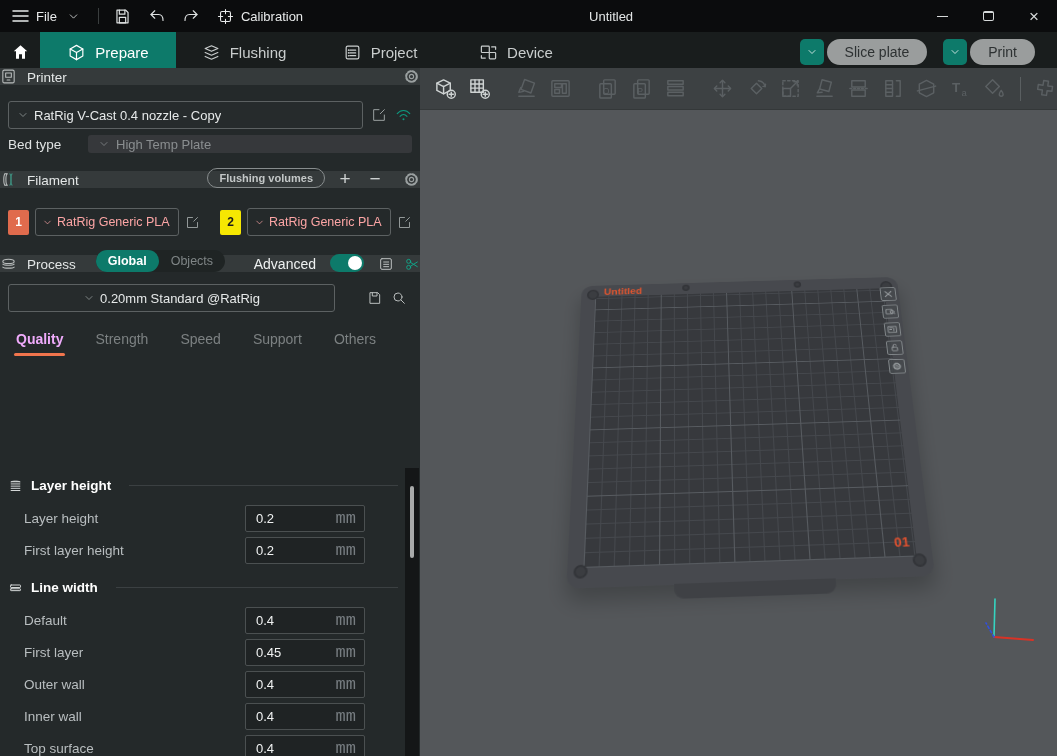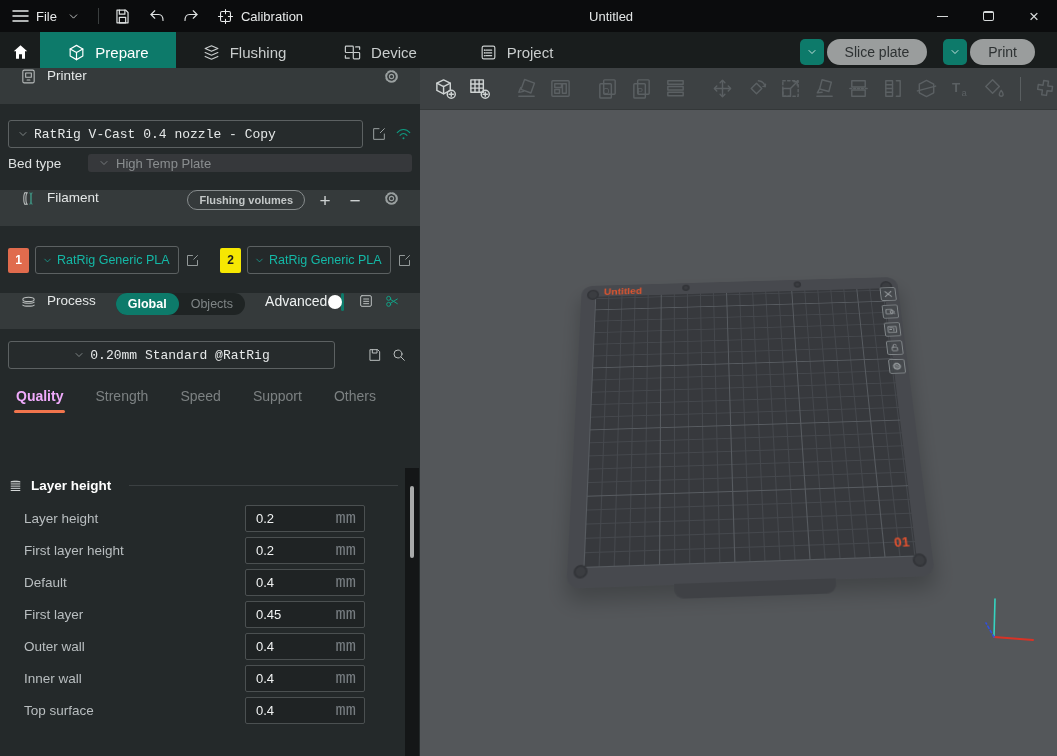--- a/index.html
+++ b/index.html
@@ -52,46 +52,46 @@
   .main-tab.active{background:var(--accent);color:#fff;}
   .tabbar-right{margin-left:auto;display:flex;align-items:center;gap:16px;padding-right:22px;}
   .action-group{display:flex;align-items:flex-end;gap:3px;}
   .action-arrow{width:24px;height:26px;border-radius:5px;background:var(--accent);color:#fff;
                 display:flex;align-items:center;justify-content:center;}
   .action-pill{height:26px;border-radius:13px;background:#9a9d9d;color:#2d3132;font-size:14px;
                display:flex;align-items:center;justify-content:center;padding:0 18px;}
 
   
   .sidebar{position:absolute;left:0;top:68px;width:420px;bottom:0;background:var(--bg-sidebar);}
-  .sec-header{height:36px;background:var(--bg-section);display:flex;align-items:flex-start;
-              padding:0 20px;gap:10px;color:#e4e7e7;}
+  .sec-header{height:17px;background:var(--bg-section);display:flex;align-items:flex-end;
+              padding:0 0;gap:10px;color:#e4e7e7;}
   .sec-title{font-size:13.5px;}
   .hdr-spacer{flex:1;}
   .ico-gray{color:#b9bdbd;}
   .ico-dimmer{color:#9aa0a0;}
-  .combo-row{display:flex;align-items:center;margin:16px 8px 0 8px;gap:8px;font-family:Liberation Mono, monospace;}
+  .combo-row{display:flex;align-items:center;margin:16px 8px 0 8px;gap:8px;}
   .combo{flex:1;height:28px;border:1px solid var(--combo-border);border-radius:3px;
          display:flex;align-items:center;gap:5px;padding:0 8px;color:#e6e9e9;background:#262b2c;}
   .combo .chev{color:#9aa0a0;flex:none;}
   .combo-label{white-space:nowrap;overflow:hidden;}
   .bed-row{display:flex;align-items:center;margin:6px 8px 0 8px;}
   .bed-label{width:80px;color:#dfe2e2;font-size:13.5px;}
   .bed-select{flex:1;height:18px;background:#36383b;border-radius:3px;display:flex;align-items:center;
               gap:6px;padding:0 10px;color:#8a8e90;}
   .flush-pill{height:20px;border:1px solid #878c8d;border-radius:10px;color:#c3c7c7;font-size:11px;
               display:flex;align-items:center;padding:0 11px;font-weight:bold;}
   .pm-btn{width:20px;height:20px;display:flex;align-items:center;justify-content:center;
           color:#cdd1d1;font-size:19px;line-height:1;}
   .fil-row{display:flex;align-items:center;margin:20px 8px 0 8px;gap:6px;}
   .fil-badge{width:21px;height:25px;border-radius:2px;display:flex;align-items:center;justify-content:center;
              font-size:12px;font-weight:bold;}
   .fil-badge.b1{background:var(--filament1);color:#fff;}
   .fil-badge.b2{background:var(--filament2);color:#1c1c1c;}
   .fil-combo{flex:1;height:28px;border:1px solid var(--combo-border);border-radius:3px;
-             display:flex;align-items:center;gap:4px;padding:0 6px;color:#14b8a6;min-width:0;}
+             display:flex;align-items:center;gap:4px;padding:0 6px;color:#fca5a5;min-width:0;}
   .fil-combo .combo-label{font-size:12.5px;overflow:hidden;text-overflow:ellipsis;}
   .fil-gap{width:8px;}
   .scope-switch{height:22px;background:#1f2424;border-radius:11px;display:flex;align-items:center;margin-left:10px;}
   .scope-opt{height:22px;border-radius:11px;display:flex;align-items:center;padding:0 12px;
              color:#7f8586;font-size:12.5px;}
   .scope-opt.active{background:var(--accent);color:#fff;font-weight:bold;}
   .adv-label{color:#eef1f1;font-size:14px;}
   .toggle{width:34px;height:18px;border-radius:9px;background:var(--accent);position:relative;margin:0 4px;}
   .toggle .knob{position:absolute;right:2px;top:2px;width:14px;height:14px;border-radius:50%;background:#fff;}
   .proc-tabs{display:flex;align-items:flex-end;gap:32px;padding:0 0 0 16px;margin-top:12px;height:32px;}
@@ -234,36 +234,36 @@
             <path d="M4,7 L12,3.5 L20,7 L12,10.5 Z"></path>
             <path d="M4,12 L12,15.5 L20,12"></path>
             <path d="M4,17 L12,20.5 L20,17"></path>
           </svg>
         </span>
       <span>Flushing</span>
     </div>
     <div class="main-tab">
       <span>
           <svg width="19" height="19" viewBox="0 0 24 24">
+            <rect x="4" y="4" width="16" height="16" rx="2"></rect>
+            <path d="M8.5,9 H16 M8.5,12.5 H16 M8.5,16 H16"></path>
+            <path d="M7,9 h0.01 M7,12.5 h0.01 M7,16 h0.01" style="stroke-width:2;"></path>
+          </svg>
+        </span>
+      <span>Project</span>
+    </div>
+    <div class="main-tab">
+      <span>
+          <svg width="19" height="19" viewBox="0 0 24 24">
             <rect x="3" y="4" width="10" height="8" rx="1"></rect>
             <rect x="13" y="12" width="8" height="8" rx="1"></rect>
             <path d="M3,16 V19 H8 M21,8 V5 H16"></path>
           </svg>
         </span>
       <span>Device</span>
-    </div>
-    <div class="main-tab">
-      <span>
-          <svg width="19" height="19" viewBox="0 0 24 24">
-            <rect x="4" y="4" width="16" height="16" rx="2"></rect>
-            <path d="M8.5,9 H16 M8.5,12.5 H16 M8.5,16 H16"></path>
-            <path d="M7,9 h0.01 M7,12.5 h0.01 M7,16 h0.01" style="stroke-width:2;"></path>
-          </svg>
-        </span>
-      <span>Project</span>
     </div>
     <div class="tabbar-right">
       <div class="action-group">
         <div class="action-arrow">
             <span>
               <svg width="12" height="12" viewBox="0 0 24 24">
                 <path d="M6,9 L12,15 L18,9"></path>
               </svg>
             </span>
           </div>
@@ -478,20 +478,30 @@
           </span>
       </div>
       <div class="p-row">
         <span class="p-label">First layer height</span>
         <span class="p-input">
             <span class="p-value">0.2</span>
             <span class="p-unit">mm</span>
           </span>
       </div>
 
+      <div class="grp-header" style="margin-top:4px;">
+        <span style="color:#dfe2e2;">
+            <svg width="15" height="15" viewBox="0 0 24 24">
+              <rect x="4" y="8" width="16" height="4" rx="1"></rect>
+              <rect x="4" y="14" width="16" height="3" rx="1"></rect>
+            </svg>
+          </span>
+        <span class="grp-title">Line width</span>
+        <span class="grp-line"></span>
+      </div>
       <div class="p-row">
         <span class="p-label">Default</span>
         <span class="p-input">
             <span class="p-value">0.4</span>
             <span class="p-unit">mm</span>
           </span>
       </div>
       <div class="p-row">
         <span class="p-label">First layer</span>
         <span class="p-input">

